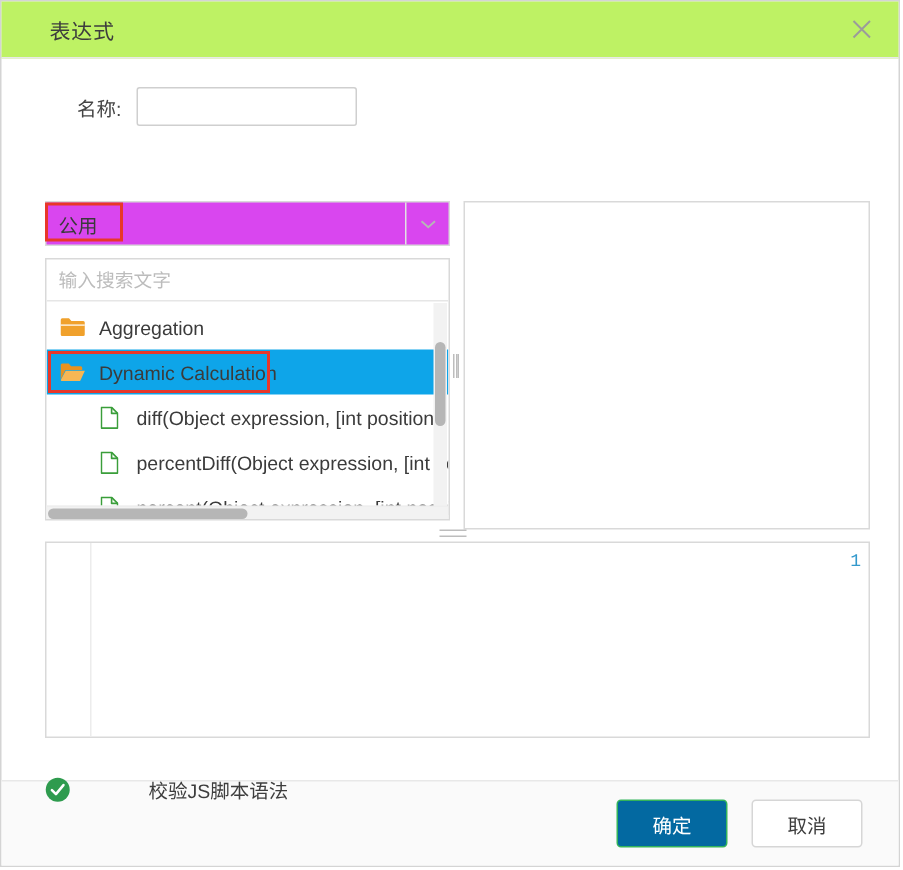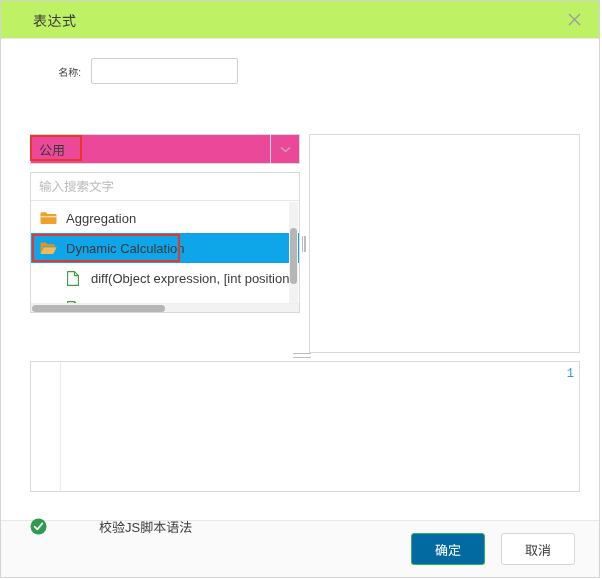--- a/index.html
+++ b/index.html
@@ -71,21 +71,21 @@
     left: 0; top: 18px;
     width: 100%;
     height: 28px;
     display: flex;
     align-items: center;
   }
   .name-label {
     width: 90px;
     text-align: right;
     padding-right: 10px;
-    font-size: 10px;
+    font-size: 13px;
     color: #444;
     box-sizing: border-box;
   }
   .name-input {
     width: 147px;
     height: 26px;
     border: 1px solid #cfcfcf;
     border-radius: 2px;
     box-sizing: border-box;
     font-family: inherit;
@@ -97,21 +97,21 @@
   }
 
   
   .select-box {
     position: absolute;
     left: 29px; top: 95px;
     width: 270px;
     height: 30px;
     border: 1px solid #d9d9d9;
     box-sizing: border-box;
-    background: #ec4899;
+    background: #d946ef;
     display: flex;
     align-items: stretch;
     cursor: pointer;
   }
   .select-value {
     flex: 1;
     display: flex;
     align-items: center;
     padding-left: 8px;
     font-size: 13px;
@@ -135,21 +135,21 @@
     z-index: 20;
   }
   .redbox.sel-cat  { left: 29px;  top: 96px;  width: 52px;  height: 26px; }
   .redbox.sel-dyn  { left: 31px;  top: 195px; width: 148px; height: 28px; }
 
   
   .tree-panel {
     position: absolute;
     left: 29px; top: 133px;
     width: 270px;
-    height: 141px;
+    height: 175px;
     border: 1px solid #d9d9d9;
     box-sizing: border-box;
     background: #fff;
     display: flex;
     flex-direction: column;
     overflow: hidden;
   }
   .tree-search {
     height: 28px;
     min-height: 28px;

